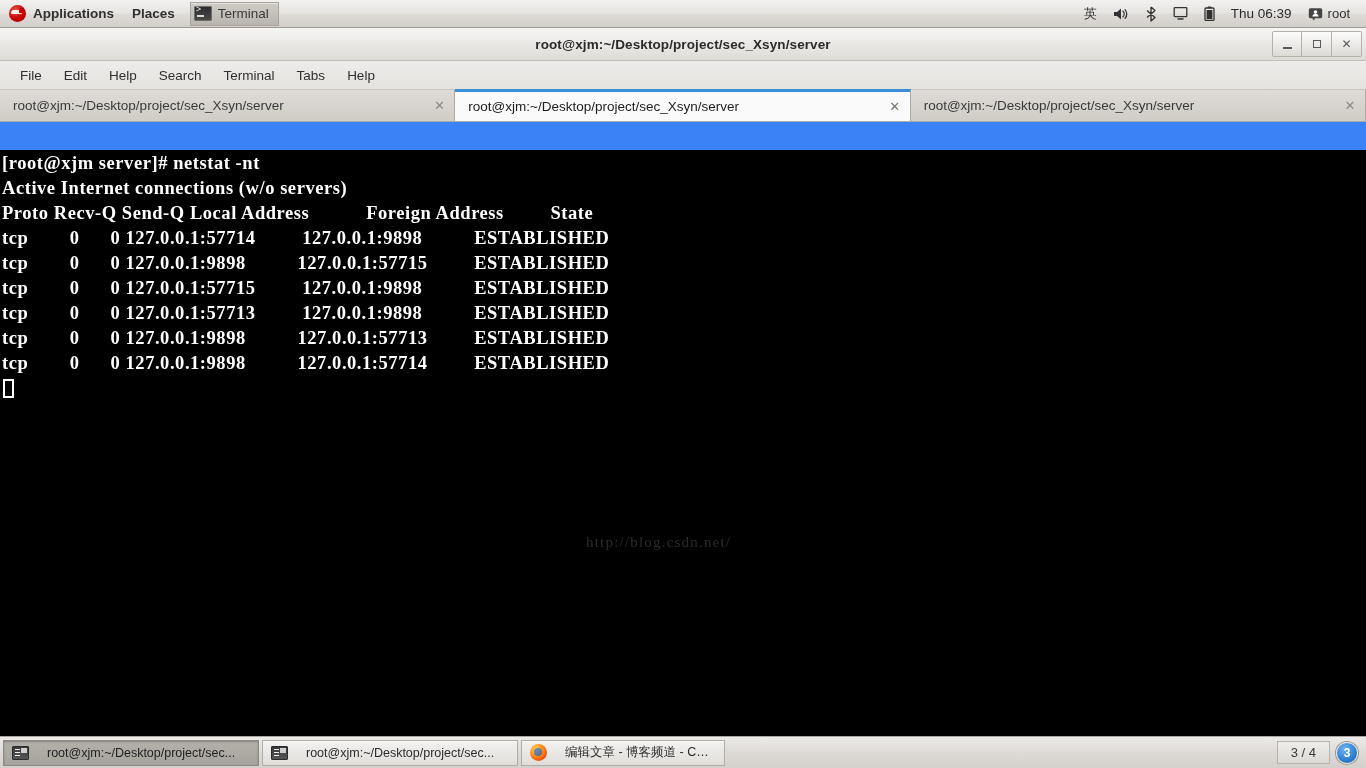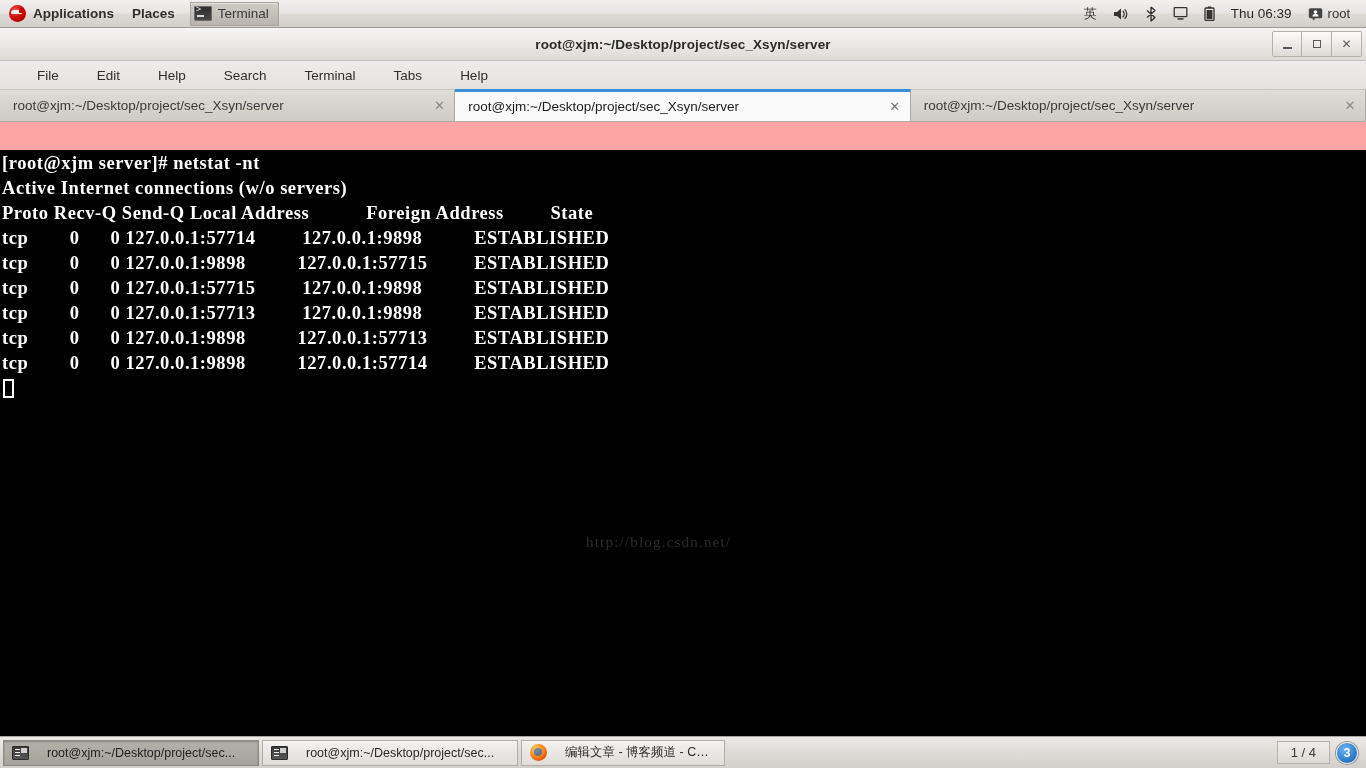--- a/index.html
+++ b/index.html
@@ -65,21 +65,21 @@
   #tray{
     margin-left:auto; display:flex; align-items:center; gap:0px;
     padding-right:8px; font-size:13px; color:#333;
   }
   .tray-item{ padding:0 8px; height:26px; display:flex; align-items:center; cursor:default;}
   #tray-clock{ font-size:13.5px; font-weight:normal; color:#2b2b2b;}
 
   
   #term-window{
     position:absolute; top:28px; left:0; width:1366px; height:708px;
-    background:#fca5a5;
+    background:#3b82f6;
   }
   #titlebar{
     height:33px; width:100%;
     background:linear-gradient(to bottom,#f6f5f4 0%,#e9e7e4 55%,#dedbd7 100%);
     border-bottom:1px solid #c3bfba;
     display:flex;align-items:center;justify-content:center;
     position:relative;
   }
   #title-text{
     font-size:13.5px;font-weight:bold;color:#2b2b2b; letter-spacing:0.1px;
@@ -95,21 +95,21 @@
     display:flex;align-items:center;justify-content:center;
     font-size:12px;color:#5a5a5a; cursor:pointer;
   }
   .wc:first-child{ border-left-width:1px; border-radius:2px 0 0 2px;}
   .wc:last-child{ border-radius:0 2px 2px 0;}
   .wc .sq{ width:8px;height:8px;border:1.5px solid #5a5a5a;}
   .wc .dash{ width:9px;height:2px;background:#5a5a5a; margin-top:7px;}
 
   #menubar{
     height:29px; display:flex; align-items:center;
-    padding-left:26px; gap:16px;
+    padding-left:9px; gap:0px;
     background:linear-gradient(to bottom,#eeecea,#e4e2de);
     border-bottom:1px solid #c9c5c0;
   }
   .menu-item{
     padding:3px 11px; font-size:13.5px; color:#2f2f2f; cursor:default;
     border-radius:2px;
   }
 
   #tabbar{
     height:32px; display:flex; align-items:flex-end;
@@ -363,16 +363,16 @@
   <div class="task-btn" style="width:256px">
     <span class="tb-term-ico"></span>
     <span class="lbl">root@xjm:~/Desktop/project/sec...</span>
   </div>
   <div class="task-btn" style="width:204px">
     <span class="ff-ico"></span>
     <span class="lbl">编辑文章 - 博客频道 - CSDN.NET...</span>
   </div>
 
   <div id="ws-area">
-    <div id="ws-pager">1 / 4</div>
+    <div id="ws-pager">3 / 4</div>
     <div id="ws-badge">3</div>
   </div>
 </div>
 
 </body></html>

